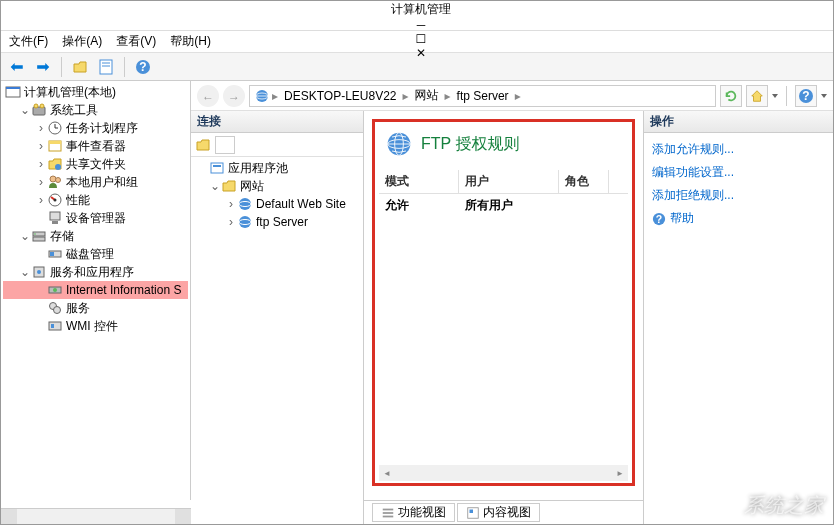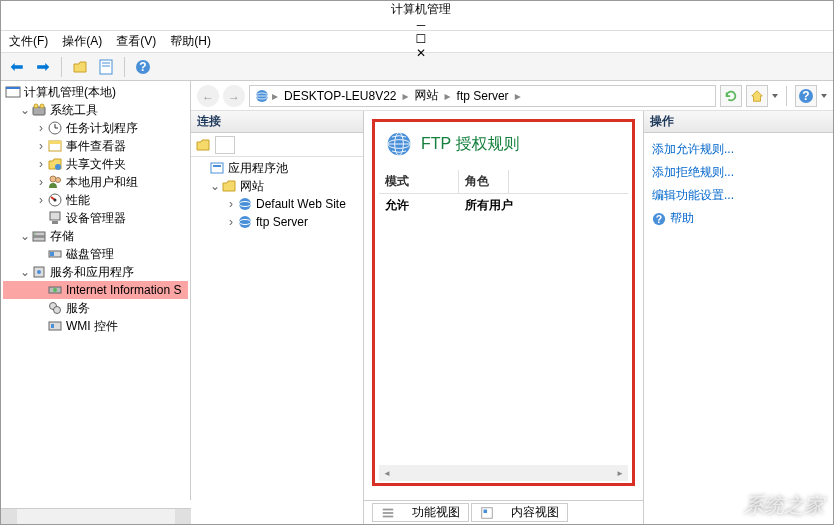--- a/index.html
+++ b/index.html
@@ -47,21 +47,21 @@
 .ft-head, .ft-row { display: flex; }
 .ft-head div, .ft-row div { padding: 3px 6px; }
 .ft-head { border-bottom: 1px solid #e0e0e0; }
 .col1 { width: 80px; } .col2 { width: 100px; } .col3 { width: 50px; }
 .ft-head div { border-right: 1px solid #e0e0e0; color: #333; }
 .ft-scroll { height: 16px; display: flex; margin-top: auto; }
 .ft-scroll::before, .ft-scroll::after { content: "◄"; width: 16px; height: 16px; font-size: 8px; display: flex; align-items: center; justify-content: center; background: #f0f0f0; color: #888; }
 .ft-scroll::after { content: "►"; }
 .ft-scroll-track { flex: 1; background: #f0f0f0; }
 .view-tabs { height: 24px; display: flex; align-items: center; gap: 2px; padding-left: 8px; border-top: 1px solid #ccc; }
-.view-tab { display: flex; align-items: center; gap: 17px; padding: 0 8px; border: 1px solid #ccc; background: #fff; }
+.view-tab { display: flex; align-items: center; gap: 3px; padding: 0 8px; border: 1px solid #ccc; background: #fff; }
 .actions-panel { width: 190px; border-left: 1px solid #ccc; display: flex; flex-direction: column; }
 .actions-body { padding: 8px; display: flex; flex-direction: column; gap: 6px; }
 .action-link { color: #0066cc; cursor: pointer; display: flex; align-items: center; gap: 4px; }
 svg { display: block; }
 .watermark { position: absolute; right: 10px; bottom: 6px; color: rgba(255,255,255,0.6); font-size: 20px; font-style: italic; pointer-events: none; text-shadow: 0 0 4px #888; }
 </style>
 </head>
 <body>
 
 <div class="titlebar">
@@ -330,20 +330,21 @@
                   <ellipse cx="16" cy="16" rx="5" ry="13" fill="none" stroke="#fff"></ellipse>
                   <line x1="3" y1="16" x2="29" y2="16" stroke="#fff"></line>
                   <path d="M8 8 Q16 5 24 8" fill="none" stroke="#fff"></path>
                   <path d="M8 24 Q16 27 24 24" fill="none" stroke="#fff"></path>
                 </svg>
               <span class="feature-title">FTP 授权规则</span>
             </div>
             <div class="feature-table">
               <div class="ft-head">
                 <div class="col1">模式</div>
+                <div class="col2">用户</div>
                 <div class="col3">角色</div>
               </div>
               <div class="ft-row">
                 <div class="col1">允许</div>
                 <div class="col2">所有用户</div>
                 <div class="col3"></div>
               </div>
               <div class="ft-scroll">
                   <div class="ft-scroll-track"></div>
                 </div>
@@ -369,24 +370,24 @@
         </div>
       </div>
 
       <div class="actions-panel">
         <div class="panel-header">操作</div>
         <div class="actions-body">
           <div class="action-link">
               <span>添加允许规则...</span>
             </div>
           <div class="action-link">
+              <span>编辑功能设置...</span>
+            </div>
+          <div class="action-link">
               <span>添加拒绝规则...</span>
-            </div>
-          <div class="action-link">
-              <span>编辑功能设置...</span>
             </div>
           <div class="action-link">
               <svg width="14" height="14" viewBox="0 0 16 16">
                 <circle cx="8" cy="8" r="7" fill="#4a90d9"></circle>
                 <text x="8" y="12" text-anchor="middle" fill="#fff" font-size="10" font-weight="bold">?</text>
               </svg>
               <span>帮助</span>
             </div>
         </div>
       </div>

